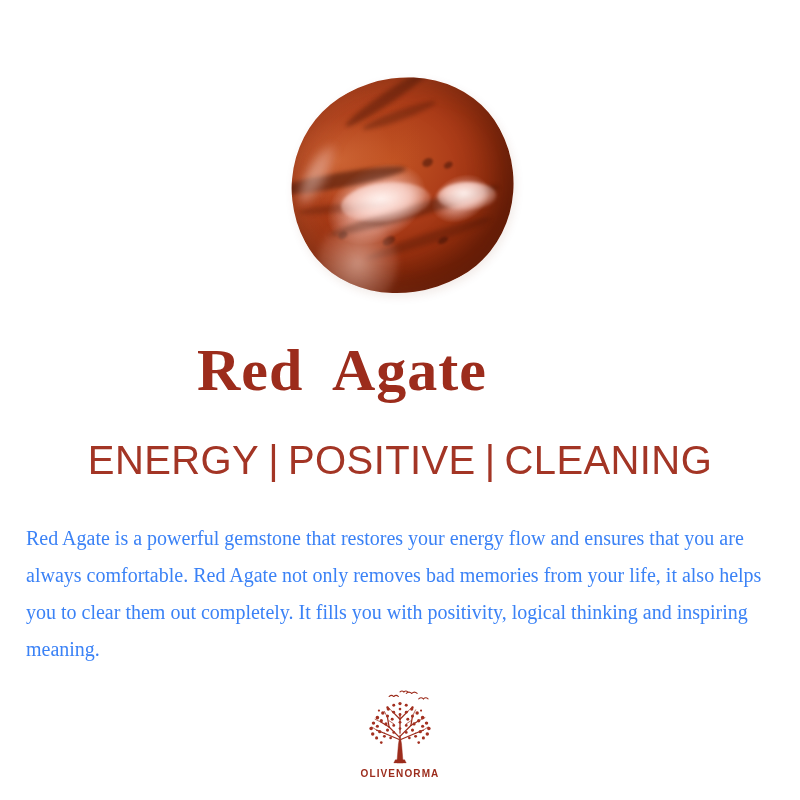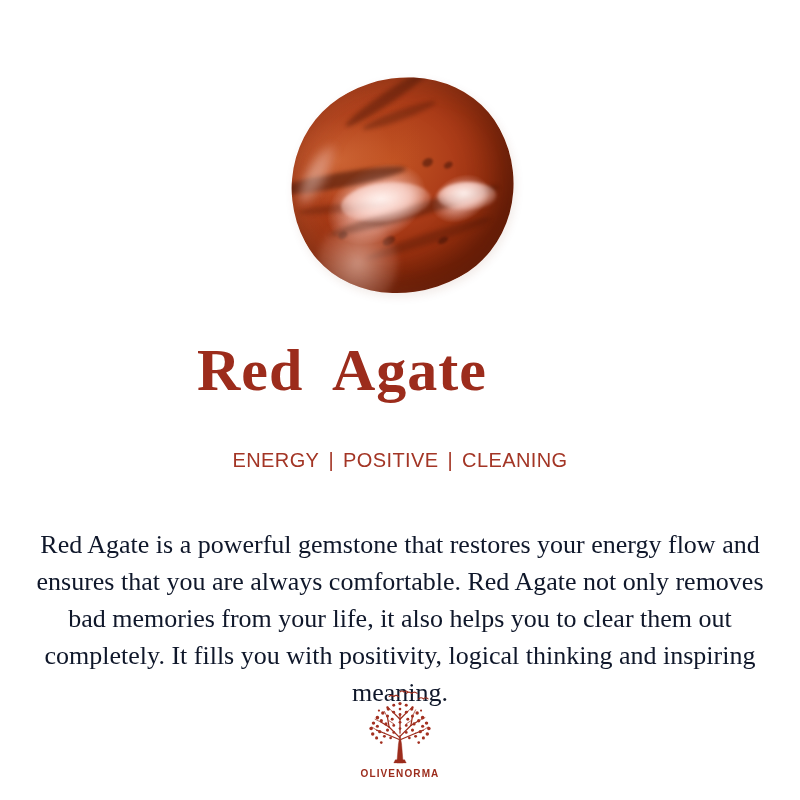--- a/index.html
+++ b/index.html
@@ -135,43 +135,42 @@
 
   
   .subtitle {
     position: absolute;
     left: 0;
     top: 440px;
     width: 800px;
     text-align: center;
     font-family: "Liberation Sans", sans-serif;
     font-weight: 400;
-    font-size: 20px;
+    font-size: 40px;
     line-height: 40px;
     letter-spacing: 0.4px;
     color: #a33525;
     white-space: nowrap;
   }
   .subtitle .sep {
     display: inline-block;
     padding: 0 9px;
     color: #a33525;
   }
 
   
   .description {
     position: absolute;
     left: 26px;
     top: 500px;
     width: 748px;
-    text-align: center;
     font-family: "Liberation Serif", serif;
-    font-size: 26px;
+    font-size: 20px;
     line-height: 37px;
-    color: #0f172a;
+    color: #3b82f6;
   }
 
   
   .brand {
     position: absolute;
     left: 0;
     top: 688px;
     width: 800px;
     text-align: center;
   }

